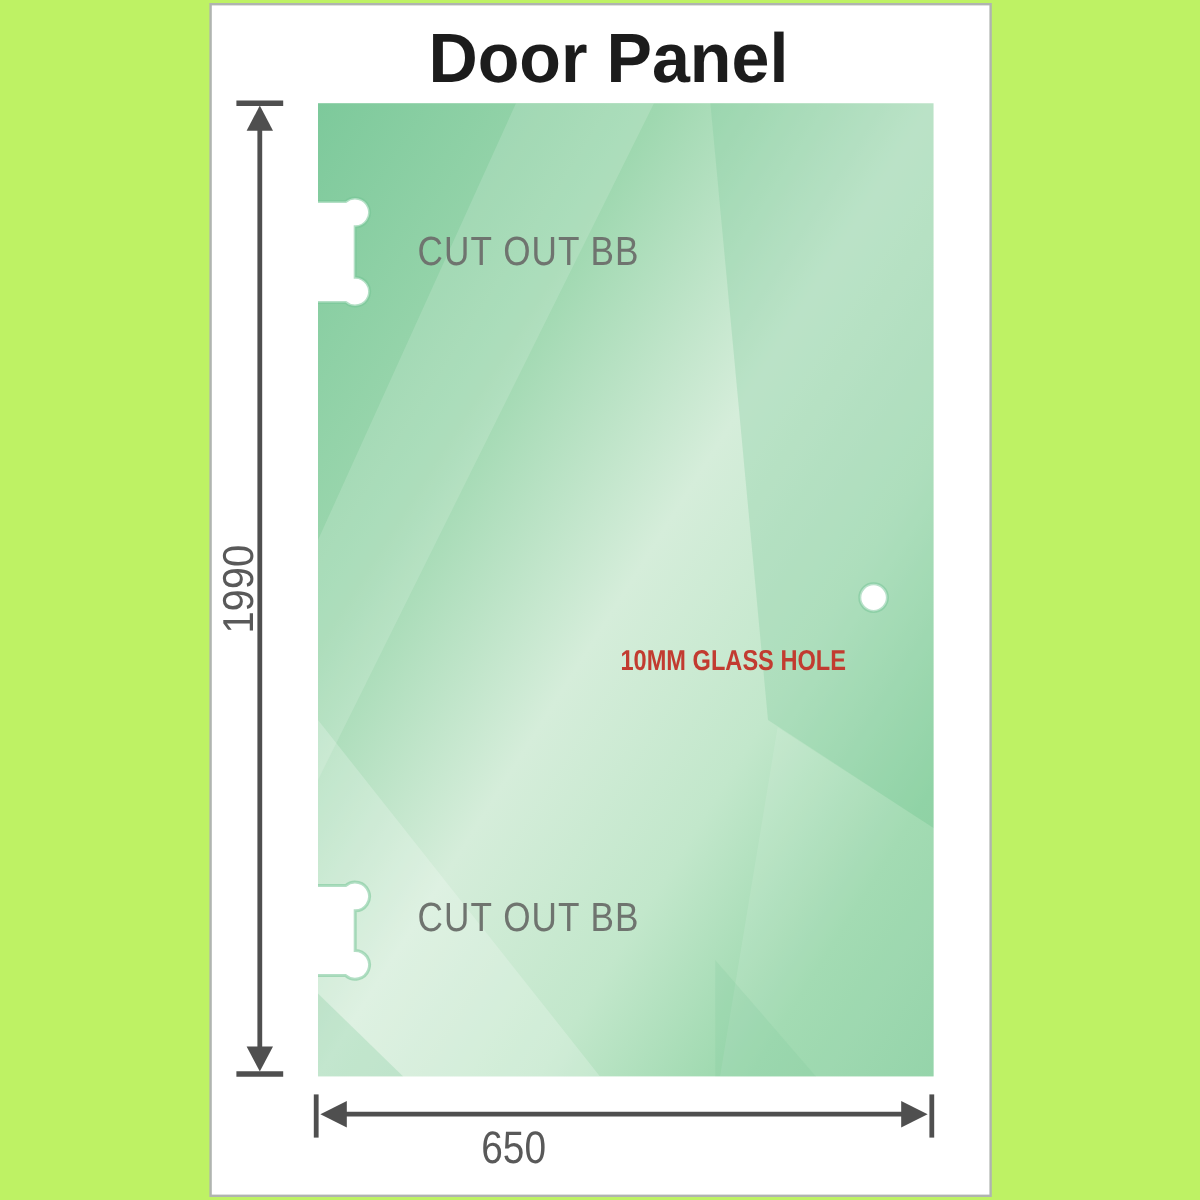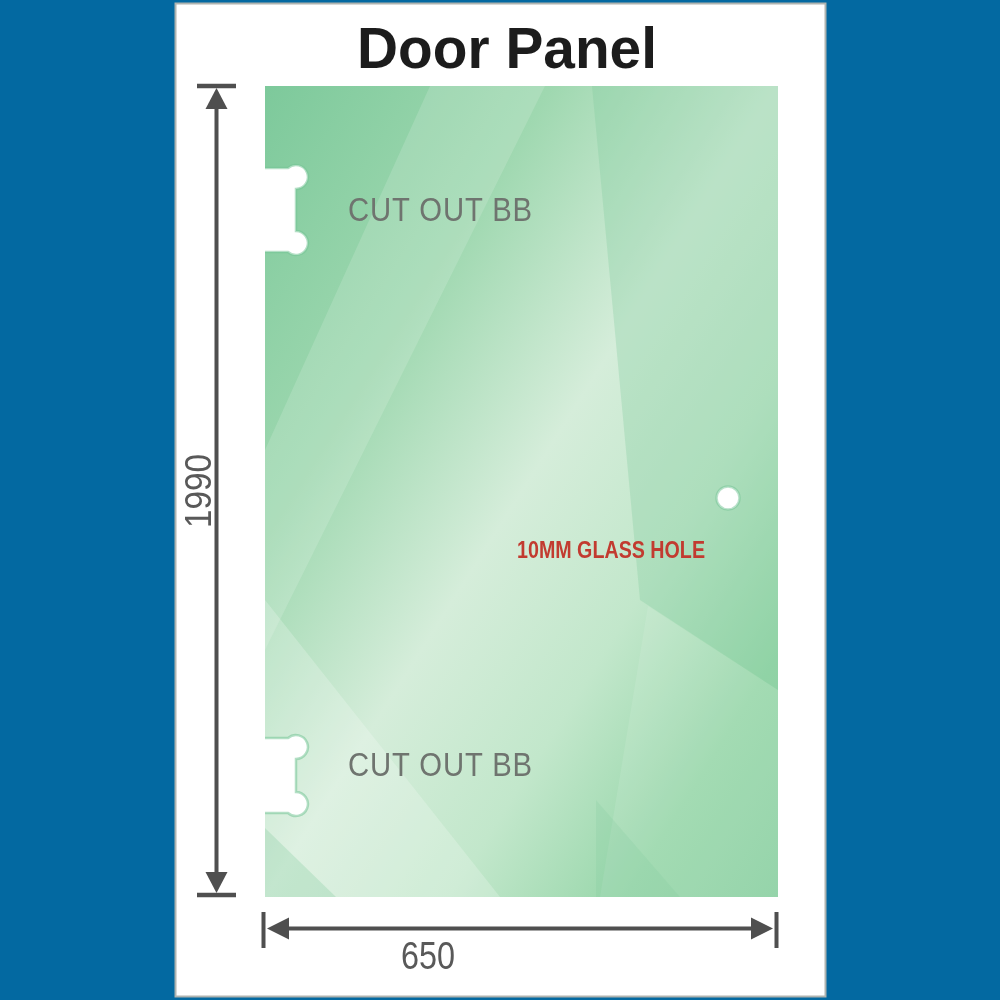--- a/index.html
+++ b/index.html
@@ -7,21 +7,21 @@
     padding: 0;
     background: #ffffff;
     width: 1000px;
     height: 1000px;
     font-family: "Liberation Sans", "DejaVu Sans", sans-serif;
   }
   .stage {
     position: relative;
     width: 1000px;
     height: 1000px;
-    background: #0369a1;
+    background: #bef264;
     overflow: hidden;
   }
   svg { display: block; }
   text { font-family: "Liberation Sans", "DejaVu Sans", sans-serif; }
   .title-text   { font-weight: bold; }
   .dim-text     { font-weight: normal; }
   .cutout-text  { font-weight: normal; letter-spacing: 1px; }
   .hole-text    { font-weight: bold; }
 </style>
 </head>

